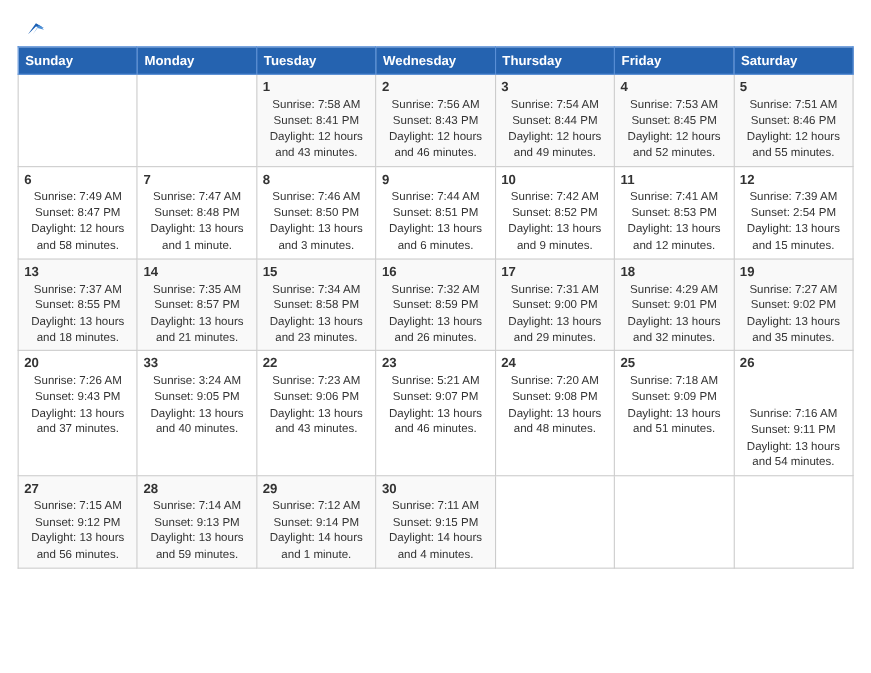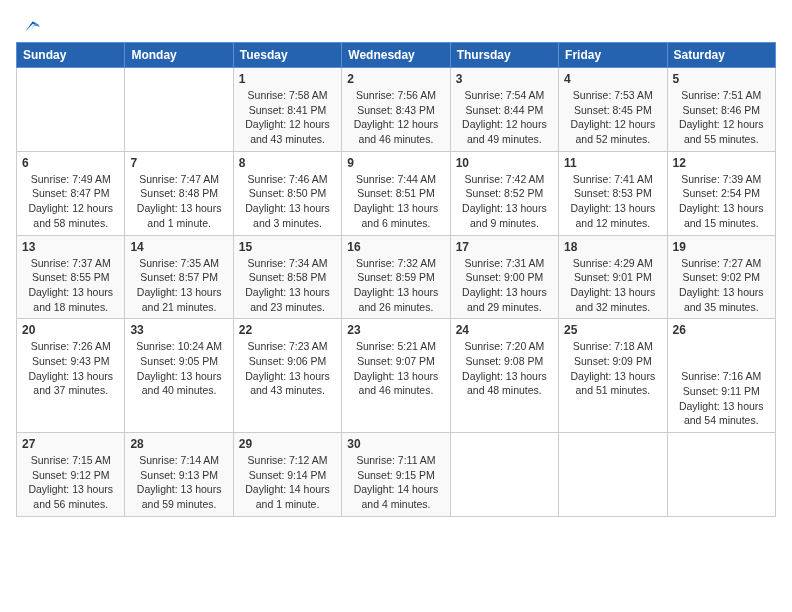--- a/index.html
+++ b/index.html
@@ -250,21 +250,21 @@
       </tr>
       <tr>
         <td>
           <span class="day-number">20</span>
           <div class="day-detail" style="white-space: pre-line;">Sunrise: 7:26 AM
 Sunset: 9:43 PM
 Daylight: 13 hours and 37 minutes.</div>
         </td>
         <td>
           <span class="day-number">33</span>
-          <div class="day-detail" style="white-space: pre-line;">Sunrise: 10:24 AM
+          <div class="day-detail" style="white-space: pre-line;">Sunrise: 3:24 AM
 Sunset: 9:05 PM
 Daylight: 13 hours and 40 minutes.</div>
         </td>
         <td>
           <span class="day-number">22</span>
           <div class="day-detail" style="white-space: pre-line;">Sunrise: 7:23 AM
 Sunset: 9:06 PM
 Daylight: 13 hours and 43 minutes.</div>
         </td>
         <td>

